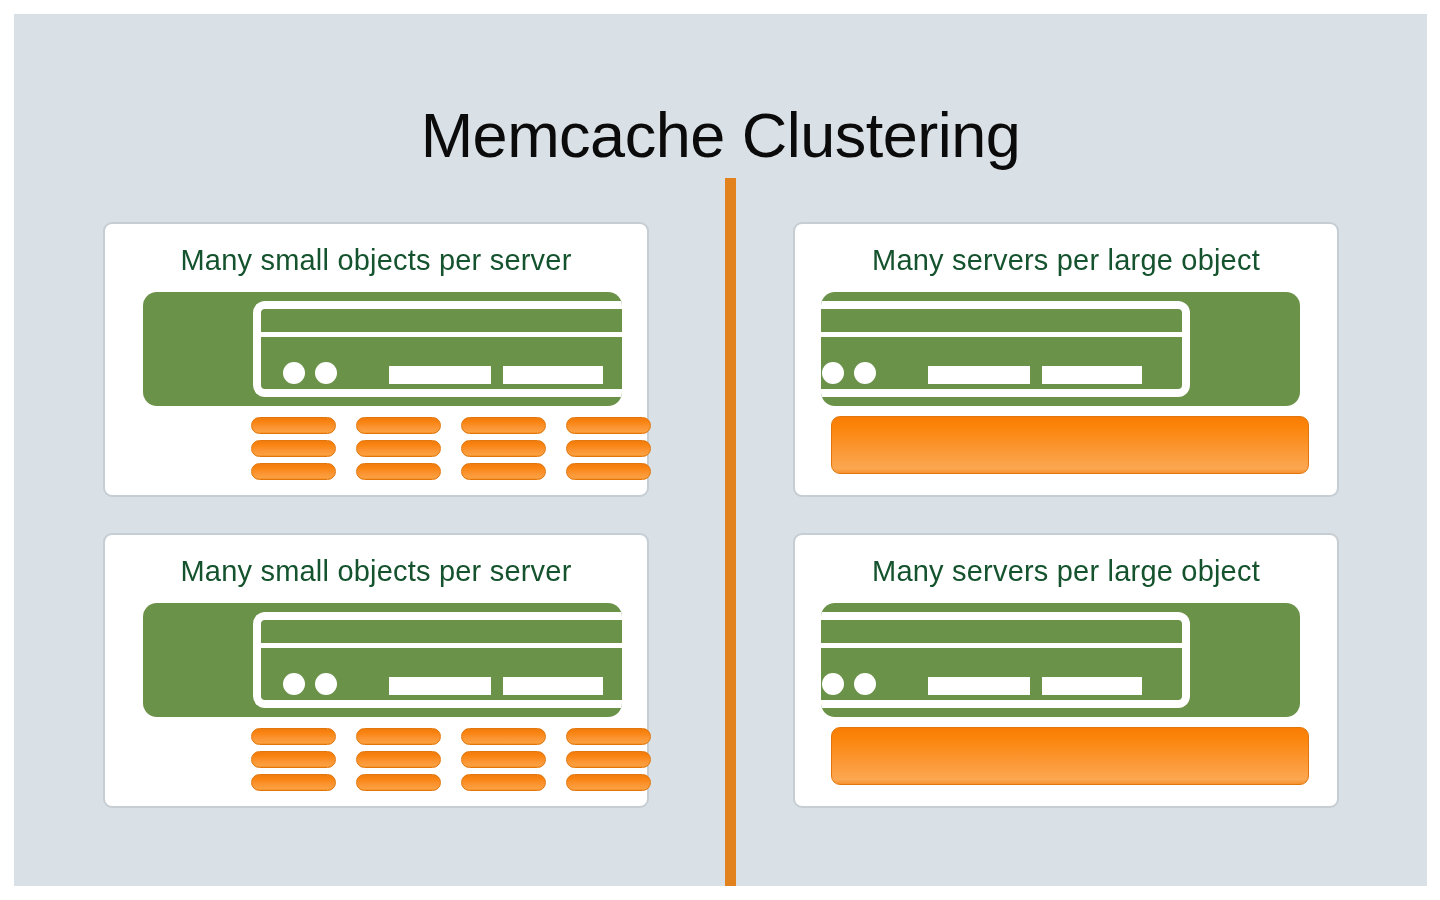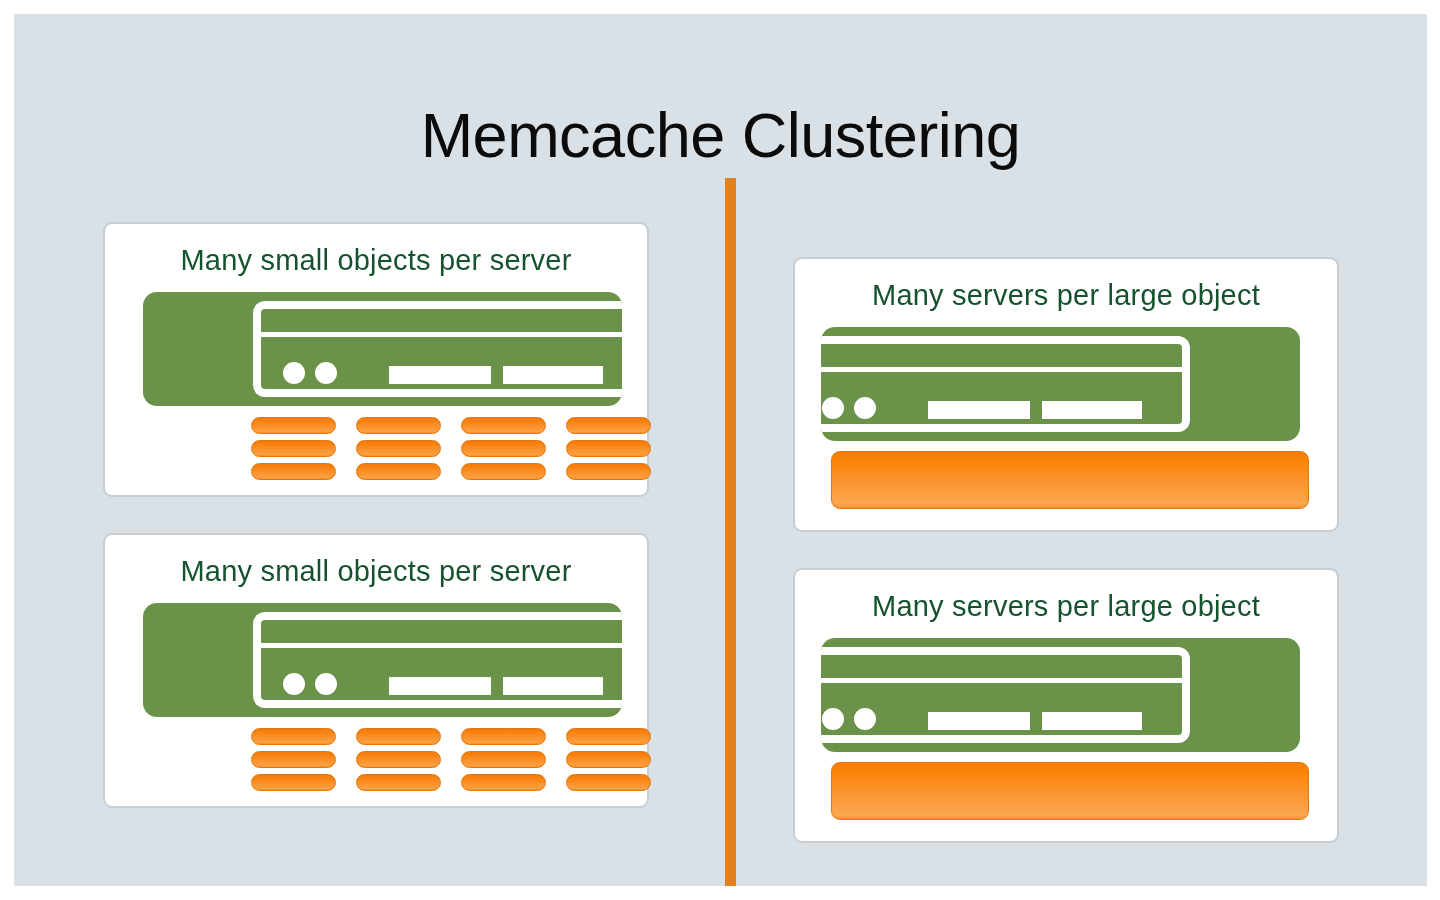--- a/index.html
+++ b/index.html
@@ -54,21 +54,21 @@
 
   
   .card {
     position: absolute;
     background: #ffffff;
     border: 2px solid #c6cdd3;
     border-radius: 9px;
     box-sizing: border-box;
   }
   .card-left  { left: 89px;  width: 546px; }
-  .card-right { left: 779px; width: 546px; margin-top: 35px; }
+  .card-right { left: 779px; width: 546px; }
   .card-top    { top: 208px; height: 275px; }
   .card-bottom { top: 519px; height: 275px; }
 
   .card-title {
     position: absolute;
     left: 0;
     top: 20px;
     width: 100%;
     text-align: center;
     font-size: 29px;

